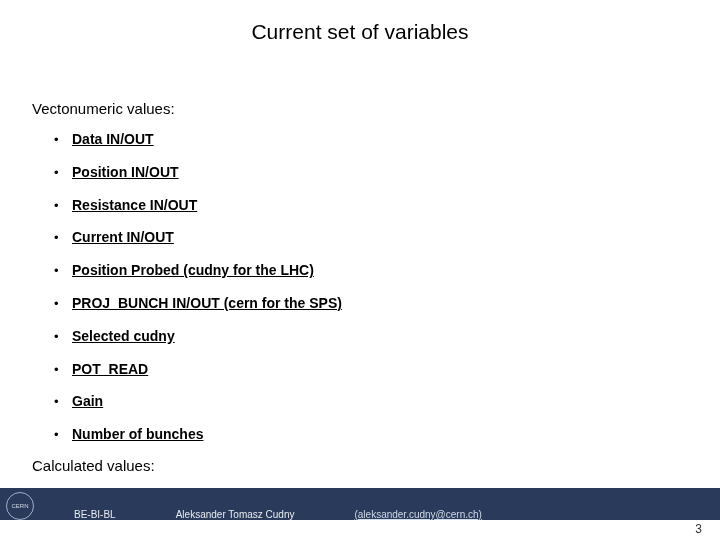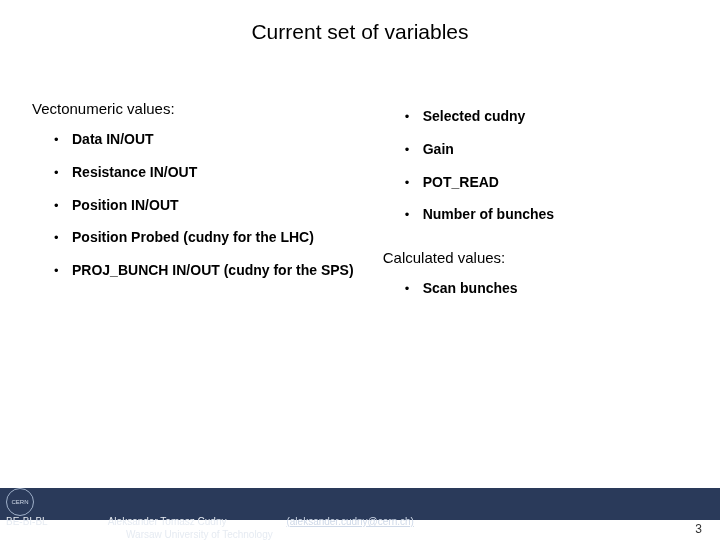--- a/index.html
+++ b/index.html
@@ -26,21 +26,21 @@
     text-align: center;
     font-size: 21px;
     font-weight: 400;
   }
   .content {
     position: absolute;
     top: 100px;
     left: 32px;
     right: 20px;
     display: flex;
-    flex-direction: row;
+    flex-direction: column;
   }
   .col {
     flex: 1;
   }
   .col-left { flex: 1.05; }
   .col-right { flex: 0.95; }
   .heading {
     font-size: 15px;
     font-weight: 400;
     margin-bottom: 6px;
@@ -51,20 +51,21 @@
   ul.items {
     list-style: none;
     margin: 0;
     padding: 0;
   }
   ul.items li {
     font-size: 14px;
     font-weight: 700;
     padding: 8px 0 8px 0;
     line-height: 1.2;
+    text-decoration: underline;
   }
   ul.items li::before {
     content: "•";
     display: inline-block;
     width: 18px;
     font-weight: 400;
     font-size: 13px;
     color: #000;
   }
   ul.items.indent {
@@ -73,24 +74,23 @@
   .footer {
     position: absolute;
     left: 0;
     right: 0;
     bottom: 20px;
     height: 32px;
     background: #2a3a5a;
     color: #e6ebf2;
     font-size: 10px;
     display: flex;
-    align-items: flex-start;
+    align-items: flex-end;
     box-sizing: border-box;
     padding: 0 8px 0 6px;
-    flex-direction: column;
   }
   .footer-logo {
     width: 26px;
     height: 26px;
     border-radius: 50%;
     border: 1px solid #9fb0c9;
     display: flex;
     align-items: center;
     justify-content: center;
     font-size: 6px;
@@ -131,49 +131,49 @@
 <div class="slide">
 
   <div class="title">Current set of variables</div>
 
   <div class="content">
 
     <div class="col col-left">
       <div class="heading">Vectonumeric values:</div>
       <ul class="items indent">
         <li>Data IN/OUT</li>
+        <li>Position IN/OUT</li>
         <li>Resistance IN/OUT</li>
-        <li>Position IN/OUT</li>
+        <li>Current IN/OUT</li>
         <li>Position Probed (cudny for the LHC)</li>
-        <li>PROJ_BUNCH IN/OUT (cudny for the SPS)</li>
+        <li>PROJ_BUNCH IN/OUT (cern for the SPS)</li>
       </ul>
     </div>
 
     <div class="col col-right">
       <ul class="items indent">
         <li>Selected cudny</li>
+        <li>POT_READ</li>
         <li>Gain</li>
-        <li>POT_READ</li>
         <li>Number of bunches</li>
       </ul>
-      <div class="heading inset" style="margin-top:18px;">Calculated values:</div>
+      <div class="heading inset" style="margin-top:6px;">Calculated values:</div>
       <ul class="items indent">
         <li>Scan bunches</li>
       </ul>
     </div>
 
   </div>
 
   <div class="footer">
     <div class="footer-logo">CERN</div>
     <div class="footer-top">
       <div class="footer-row1">
         <span>BE-BI-BL</span>
         <span>Aleksander Tomasz Cudny</span>
         <span class="footer-email">(aleksander.cudny@cern.ch)</span>
       </div>
-      <div class="footer-row2">Warsaw University of Technology</div>
     </div>
   </div>
 
   <div class="page-num">3</div>
 
 </div>
 
 </body></html>

